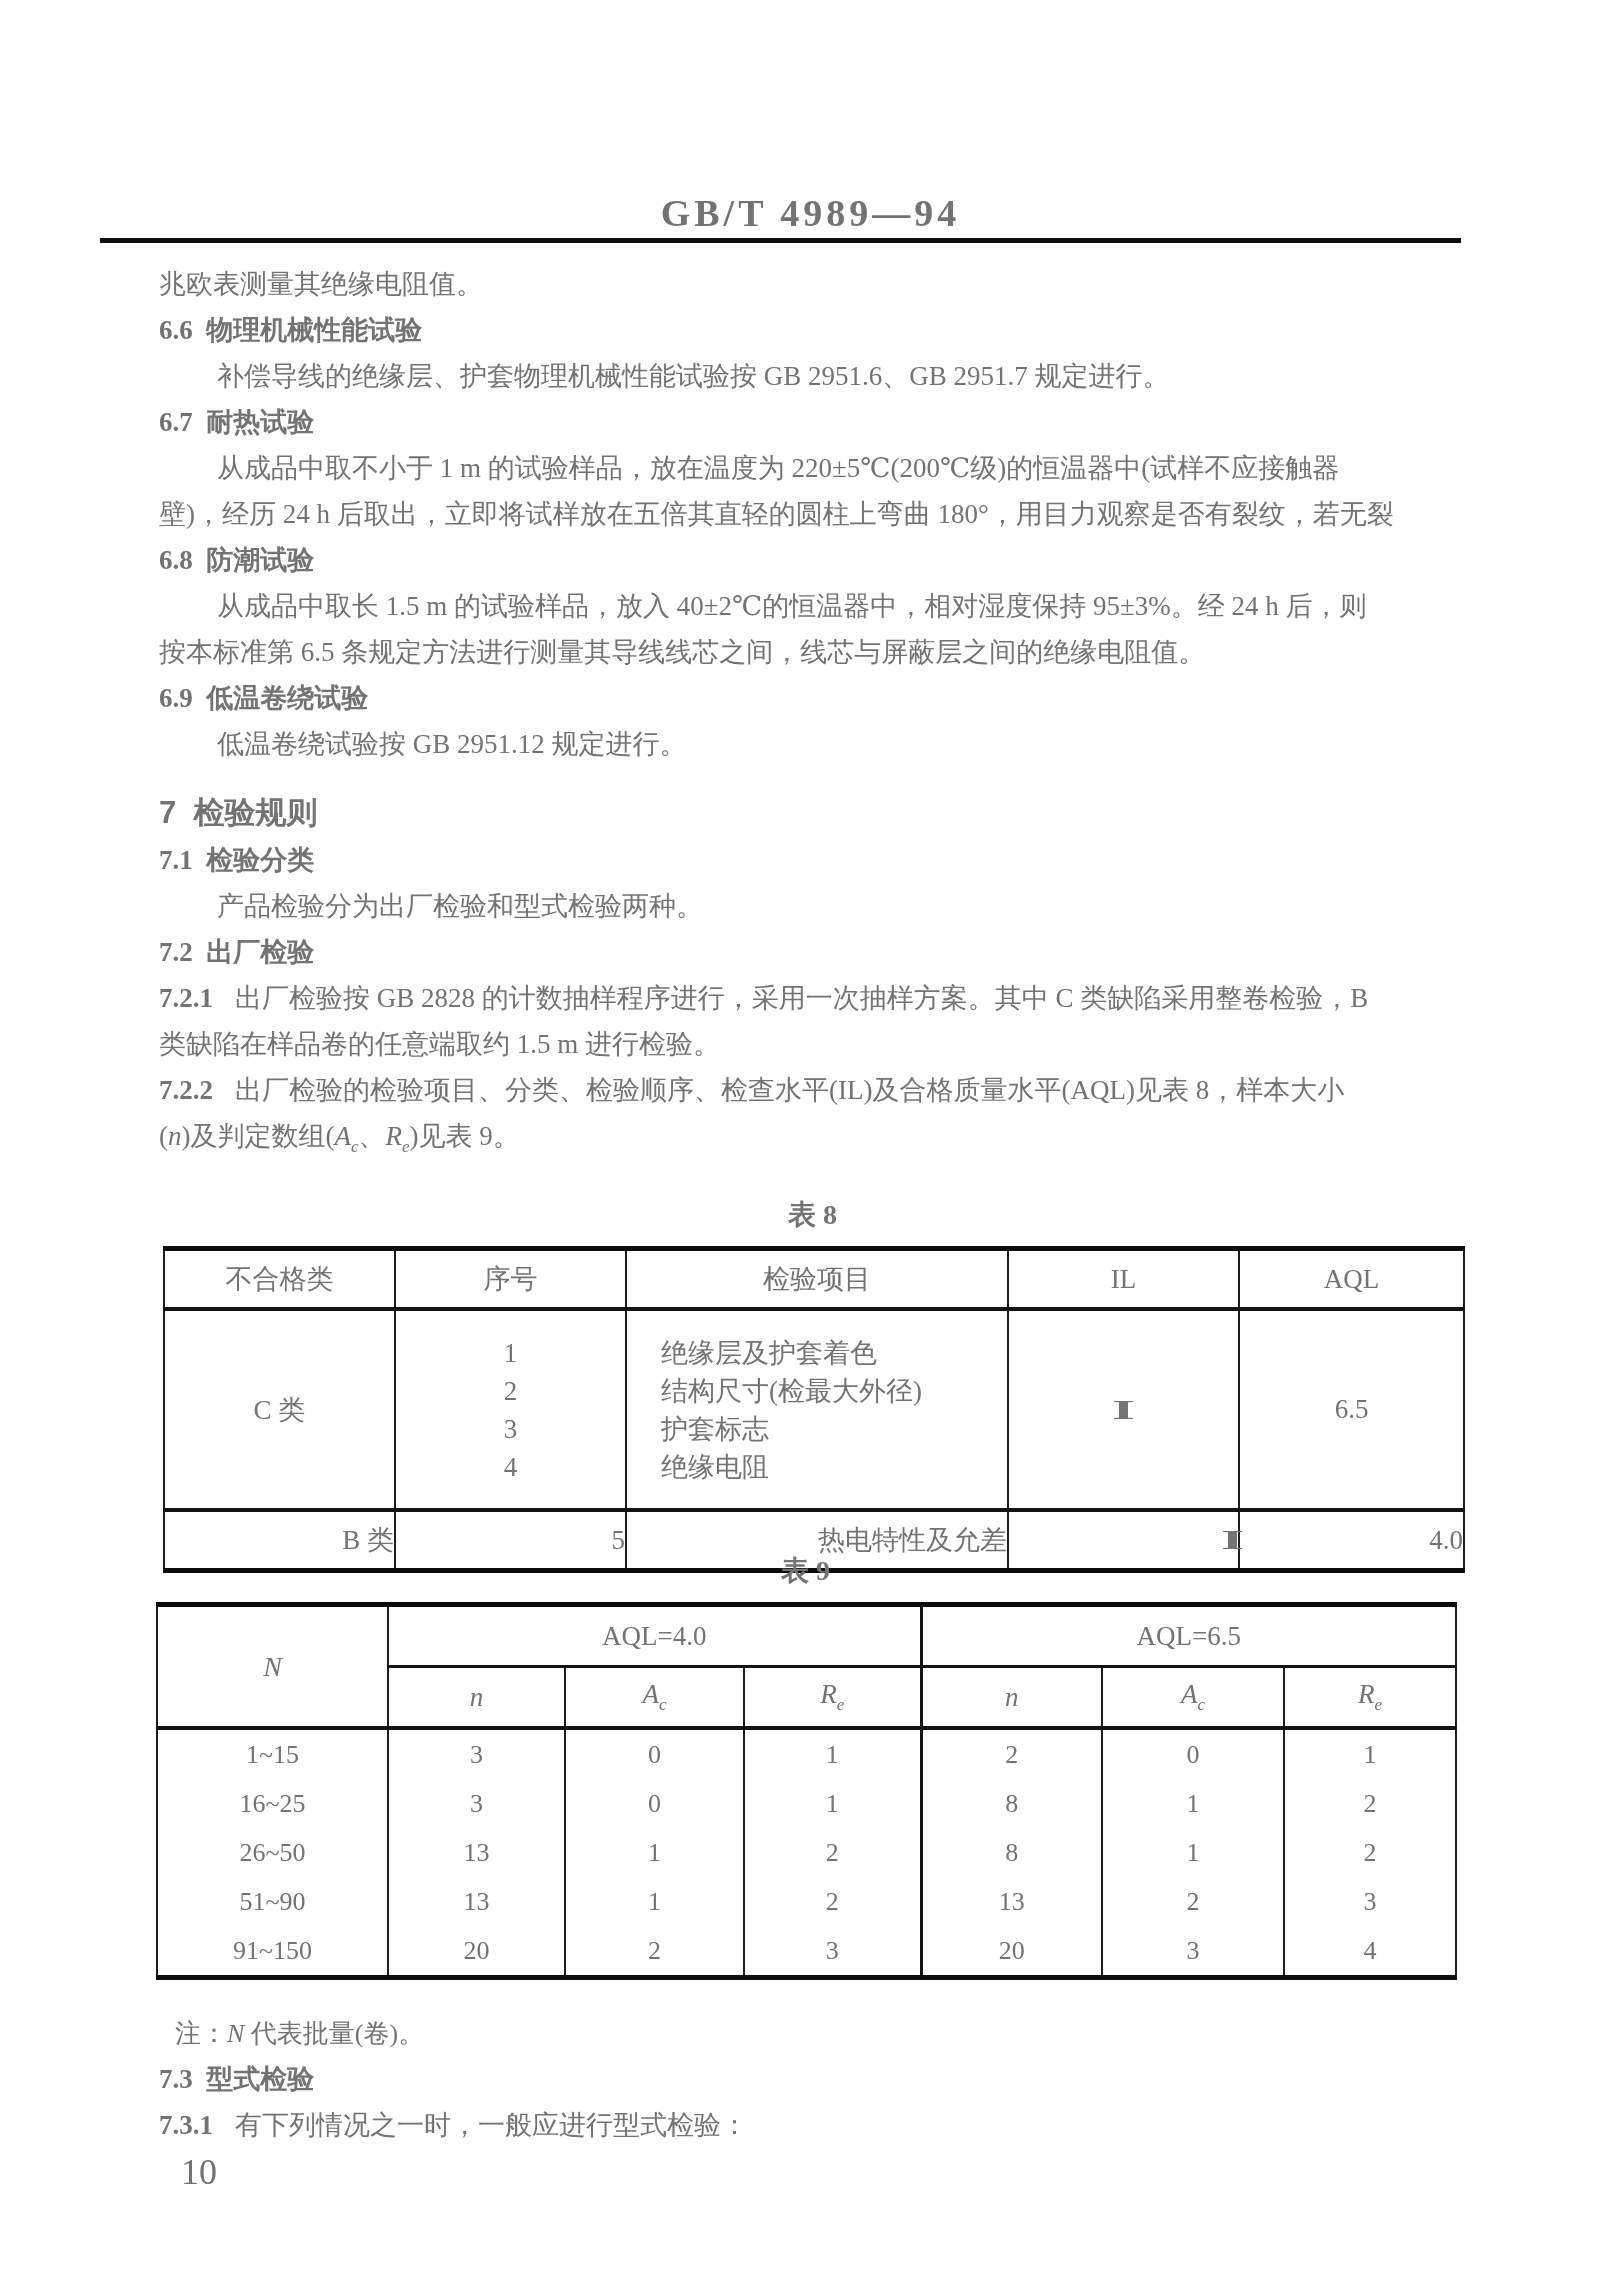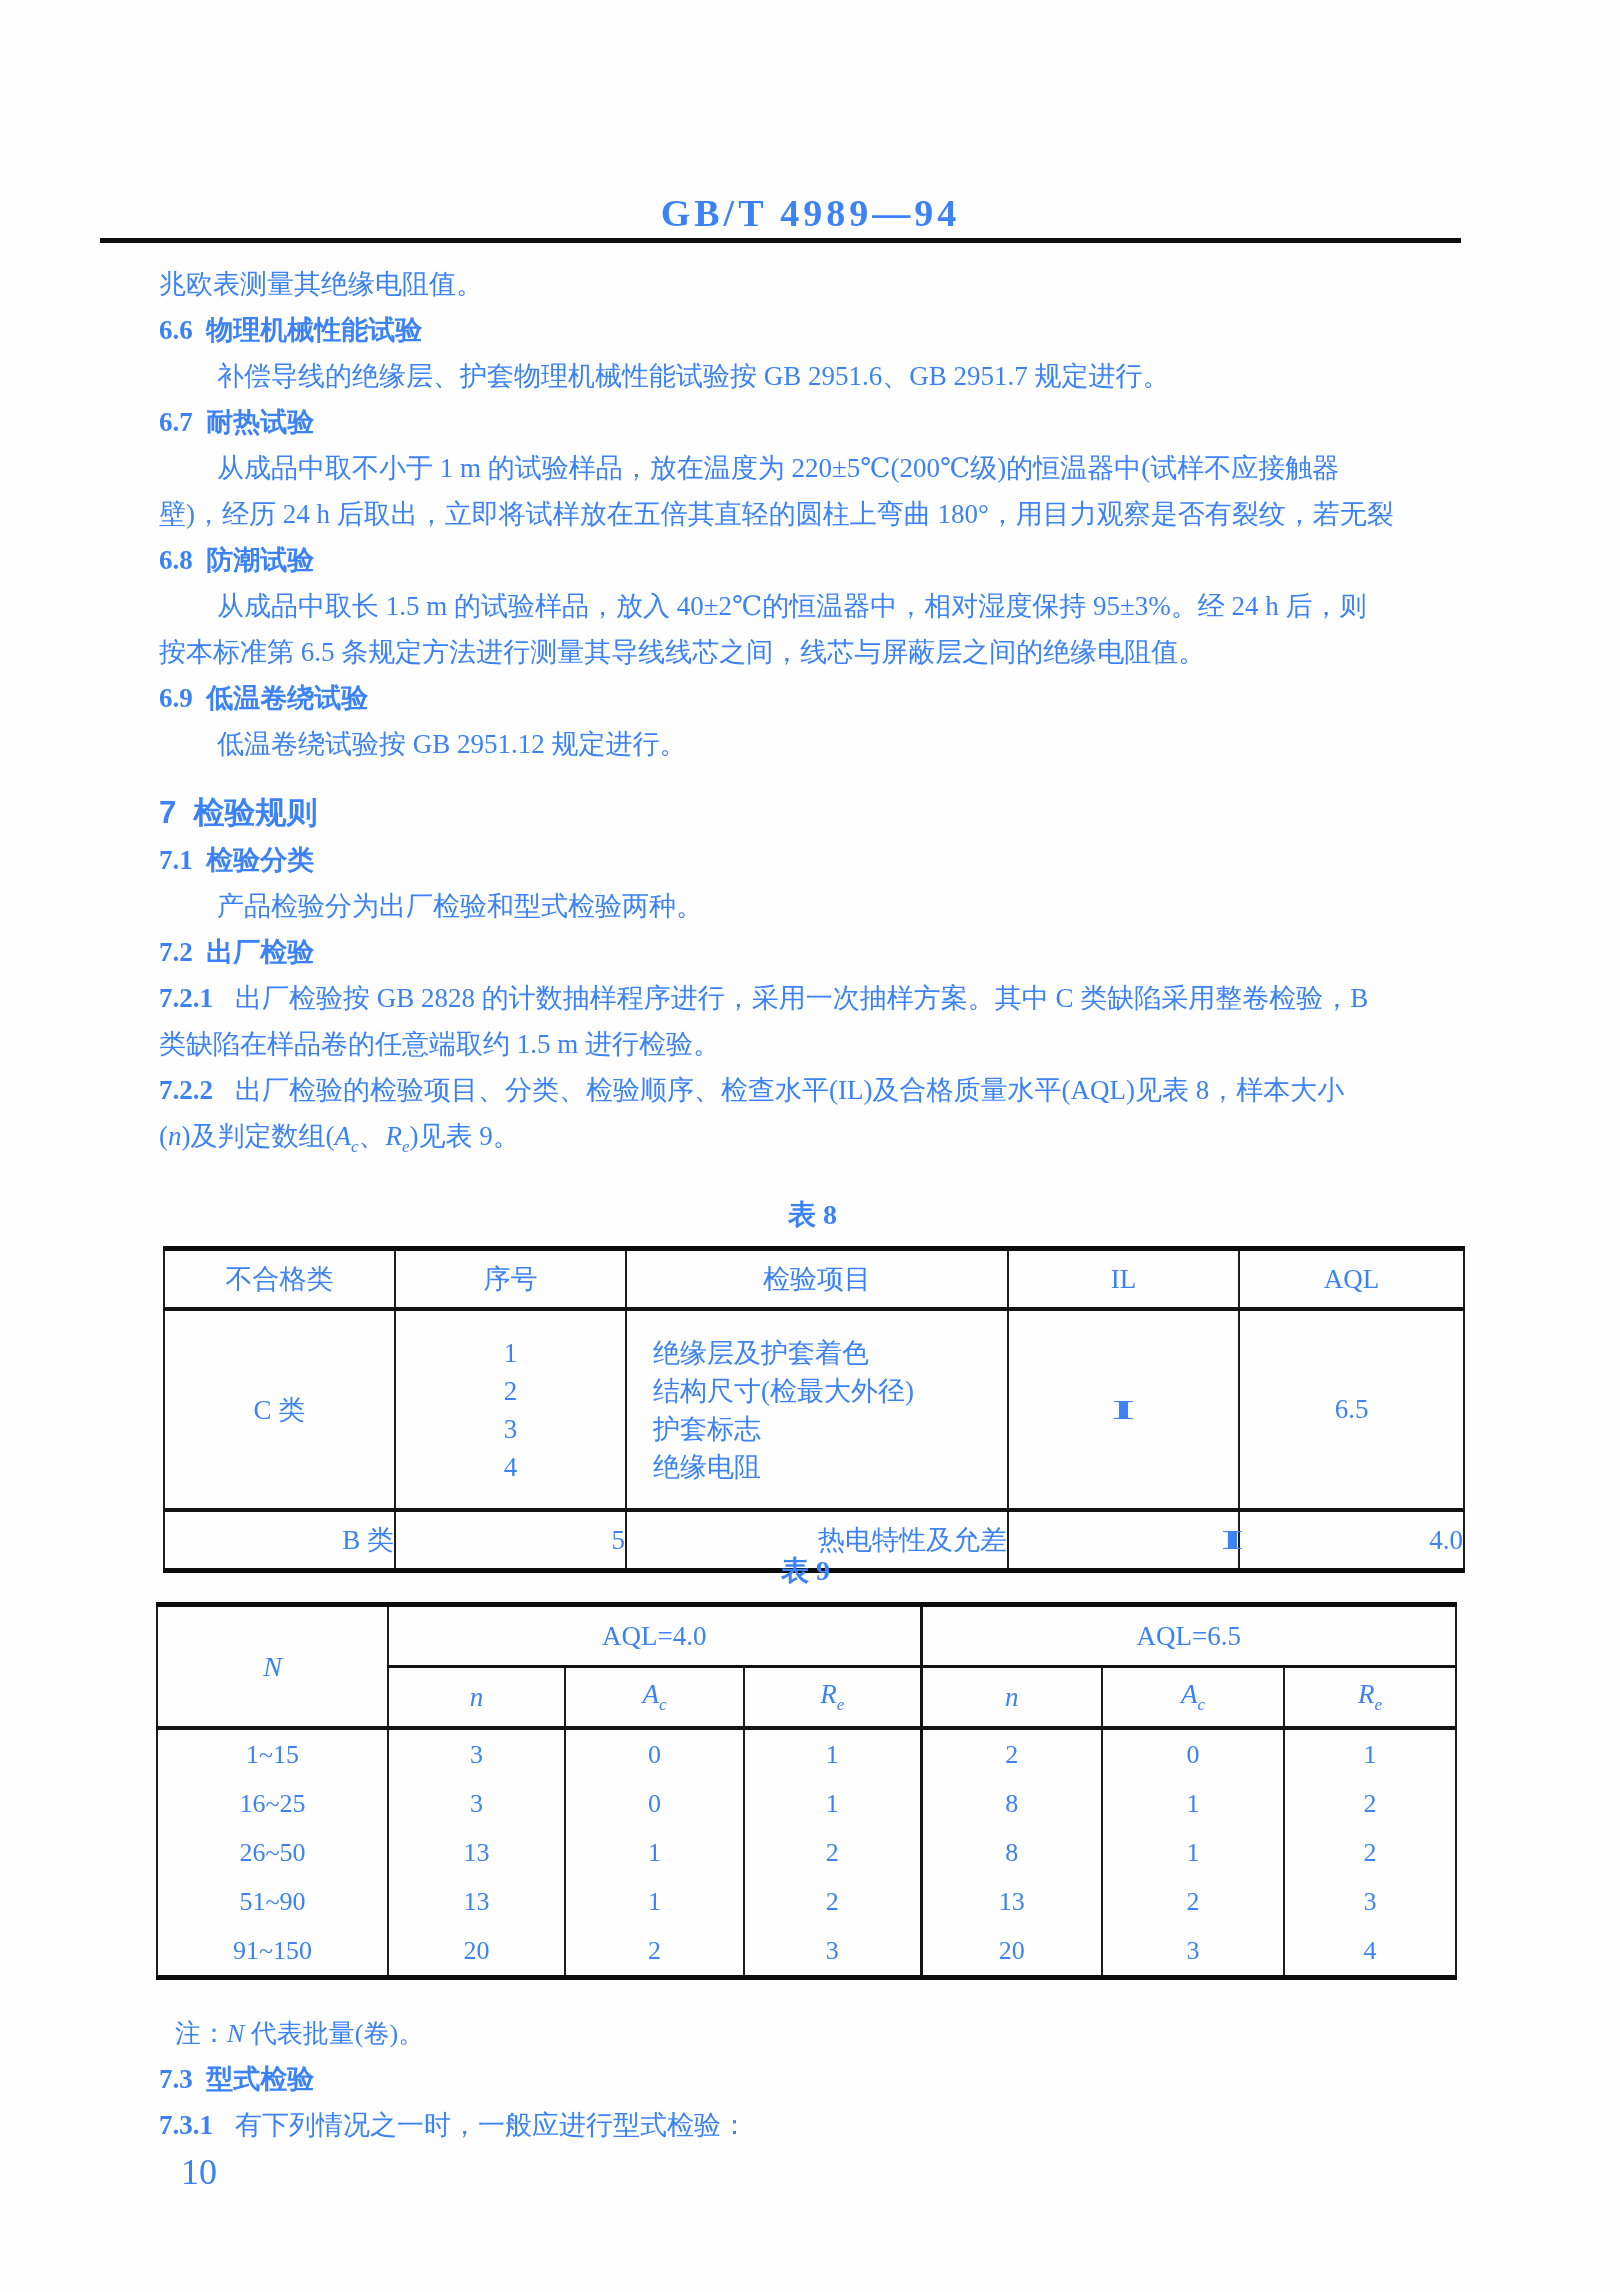--- a/index.html
+++ b/index.html
@@ -1,18 +1,18 @@
 <!DOCTYPE html>
 <html><head>
 <meta charset="utf-8">
 <style>
   html,body{margin:0;padding:0;background:#e8e8e8;}
   .page{
     position:relative;width:1621px;height:2292px;background:#fefefe;
-    font-family:"Liberation Serif","DejaVu Serif",serif;color:#3b82f6;
+    font-family:"Liberation Serif","DejaVu Serif",serif;color:#737373;
     overflow:hidden;margin:0 auto;
   }
   .doc-title{
     position:absolute;top:191px;left:0;width:100%;text-align:center;
     font-size:38px;font-weight:bold;letter-spacing:4px;white-space:pre;
   }
   .head-rule{position:absolute;top:238px;left:100px;width:1361px;height:5px;background:#0e0e0e;}
   .content-top{position:absolute;top:261px;left:159px;width:1305px;}
   .content-bottom{position:absolute;top:2012px;left:159px;width:1305px;}
   .ln{height:46px;line-height:46px;font-size:27px;white-space:pre;}
@@ -32,21 +32,21 @@
   table{border-collapse:collapse;table-layout:fixed;width:1299px;margin-top:8px;}
   td,th{
     border-left:2px solid #1d1d1d;border-right:2px solid #1d1d1d;
     text-align:center;font-weight:normal;font-size:27px;padding:0;vertical-align:middle;
   }
   .t8,.t9{border-top:5px solid #0c0c0c;border-bottom:5px solid #0c0c0c;}
   .t8 .hrow th{height:56px;border-bottom:4px solid #131313;}
   .t8 .crow td{height:197px;border-bottom:4px solid #131313;}
   .t8 .brow td{height:56px;text-align:right;}
   .stack div{height:38px;line-height:38px;}
-  .items-cell{text-align:left;padding-left:26px;}
+  .items-cell{text-align:left;padding-left:34px;}
   .il-glyph{display:inline-block;transform:scaleX(2.1);font-weight:bold;font-size:28px;}
   .t9 .grow th{height:58px;border-bottom:3px solid #131313;}
   .t9 .srow th{height:58px;border-bottom:4px solid #131313;}
   .t9 .batch-cell{border-bottom:4px solid #131313;font-size:28px;}
   .t9 .drow td{height:49px;font-size:26px;}
   .mid-div{border-left:3px solid #141414 !important;}
   .note-ln{height:44px;line-height:44px;font-size:26px;padding-left:16px;white-space:pre;}
   .page-number{position:absolute;top:2149px;left:181px;height:46px;line-height:46px;font-size:36px;}
 </style>
 </head>

